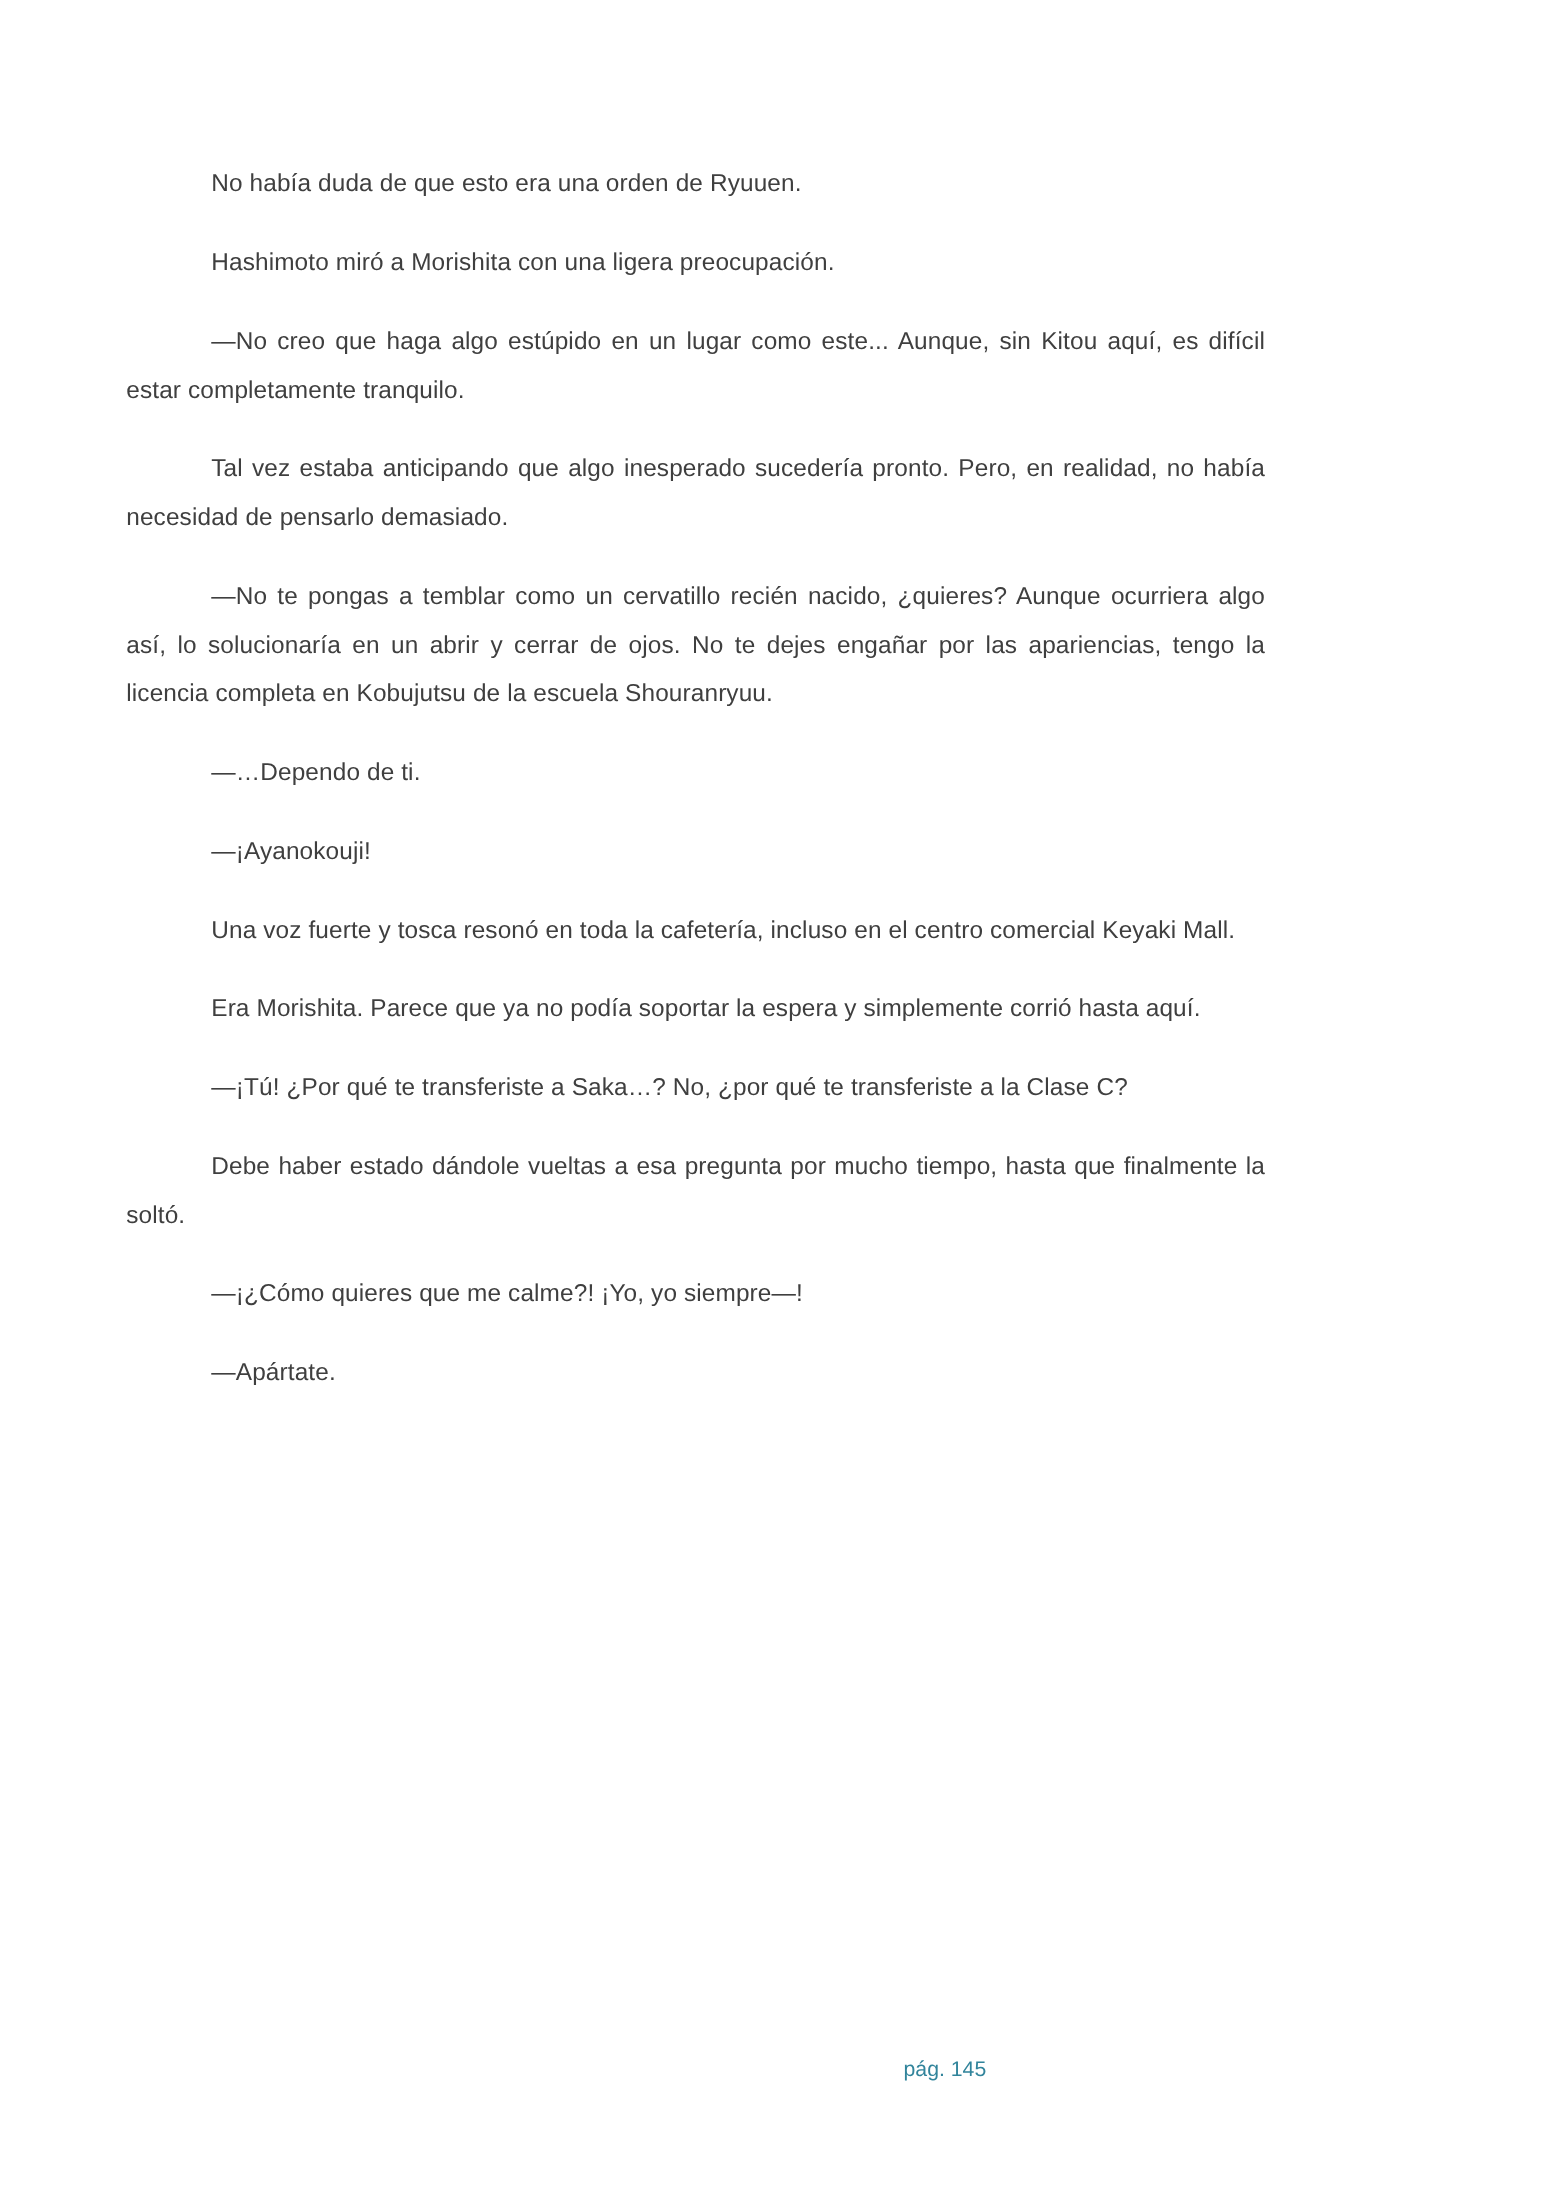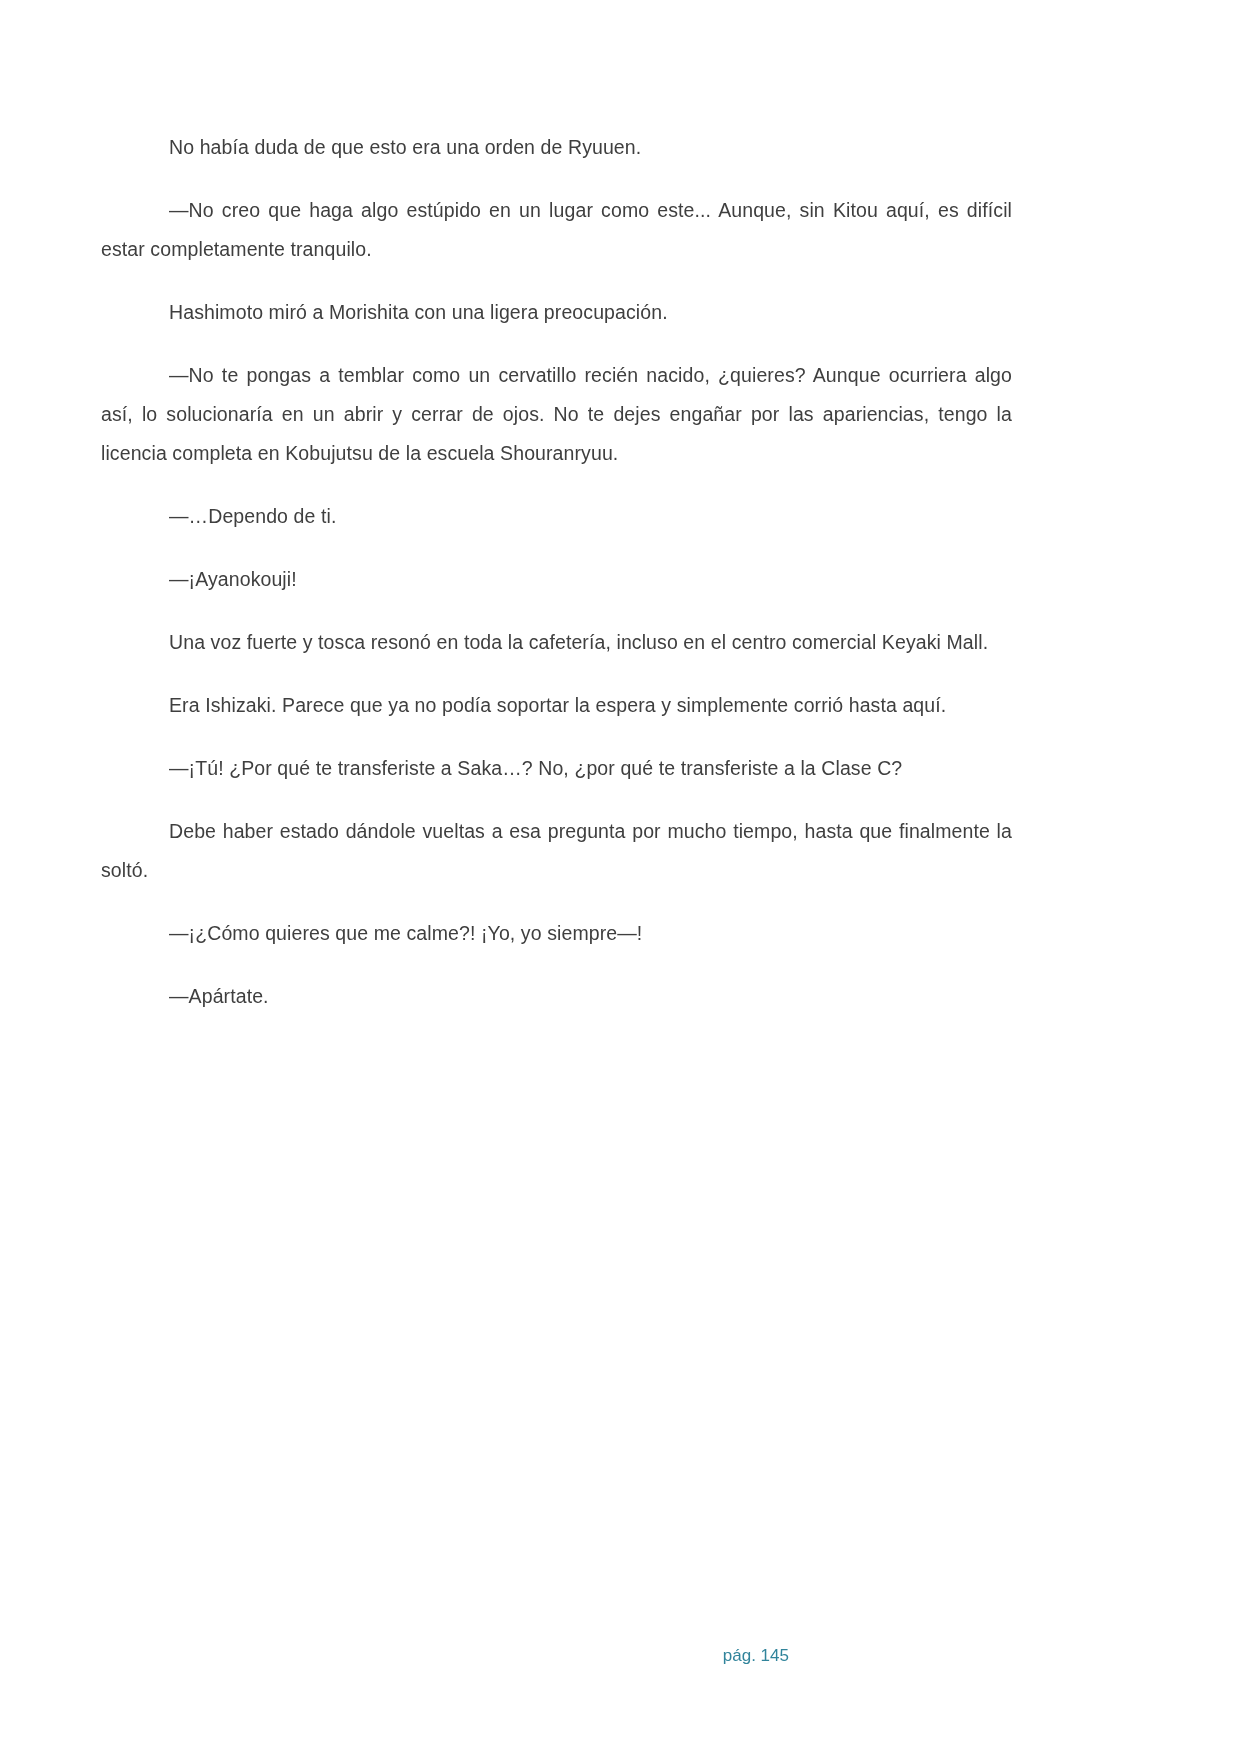--- a/index.html
+++ b/index.html
@@ -44,26 +44,27 @@
     color: #31849b;
     text-align: center;
   }
 </style>
 </head>
 <body>
 
 <div class="page">
   <div class="content">
     <p class="para">No había duda de que esto era una orden de Ryuuen.</p>
+    <p class="para">Hashimoto miró a Morishita con una ligera preocupación.</p>
     <p class="para">—No creo que haga algo estúpido en un lugar como este... Aunque, sin Kitou aquí, es difícil estar completamente tranquilo.</p>
-    <p class="para">Hashimoto miró a Morishita con una ligera preocupación.</p>
+    <p class="para">Tal vez estaba anticipando que algo inesperado sucedería pronto. Pero, en realidad, no había necesidad de pensarlo demasiado.</p>
     <p class="para">—No te pongas a temblar como un cervatillo recién nacido, ¿quieres? Aunque ocurriera algo así, lo solucionaría en un abrir y cerrar de ojos. No te dejes engañar por las apariencias, tengo la licencia completa en Kobujutsu de la escuela Shouranryuu.</p>
     <p class="para">—…Dependo de ti.</p>
     <p class="para">—¡Ayanokouji!</p>
     <p class="para">Una voz fuerte y tosca resonó en toda la cafetería, incluso en el centro comercial Keyaki Mall.</p>
-    <p class="para">Era Ishizaki. Parece que ya no podía soportar la espera y simplemente corrió hasta aquí.</p>
+    <p class="para">Era Morishita. Parece que ya no podía soportar la espera y simplemente corrió hasta aquí.</p>
     <p class="para">—¡Tú! ¿Por qué te transferiste a Saka…? No, ¿por qué te transferiste a la Clase C?</p>
     <p class="para">Debe haber estado dándole vueltas a esa pregunta por mucho tiempo, hasta que finalmente la soltó.</p>
     <p class="para">—¡¿Cómo quieres que me calme?! ¡Yo, yo siempre—!</p>
     <p class="para">—Apártate.</p>
   </div>
   <div class="page-number">pág. 145</div>
 </div>
 
 </body></html>

